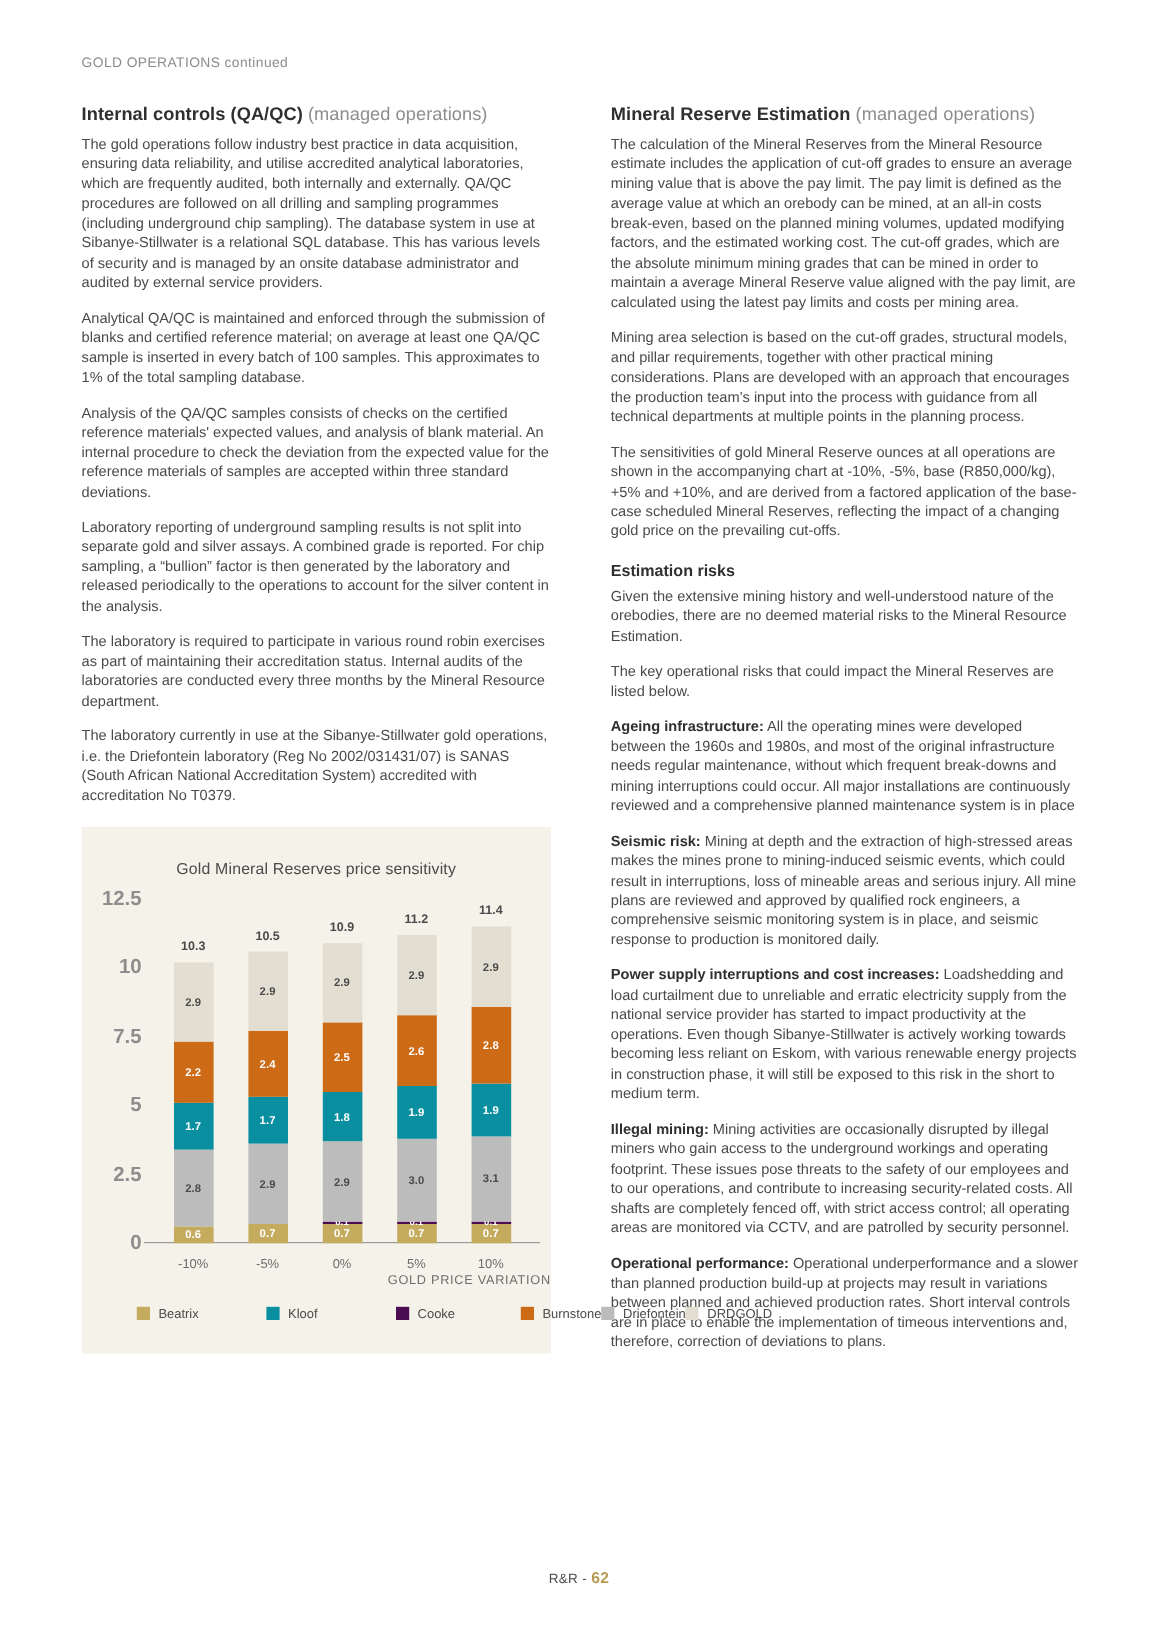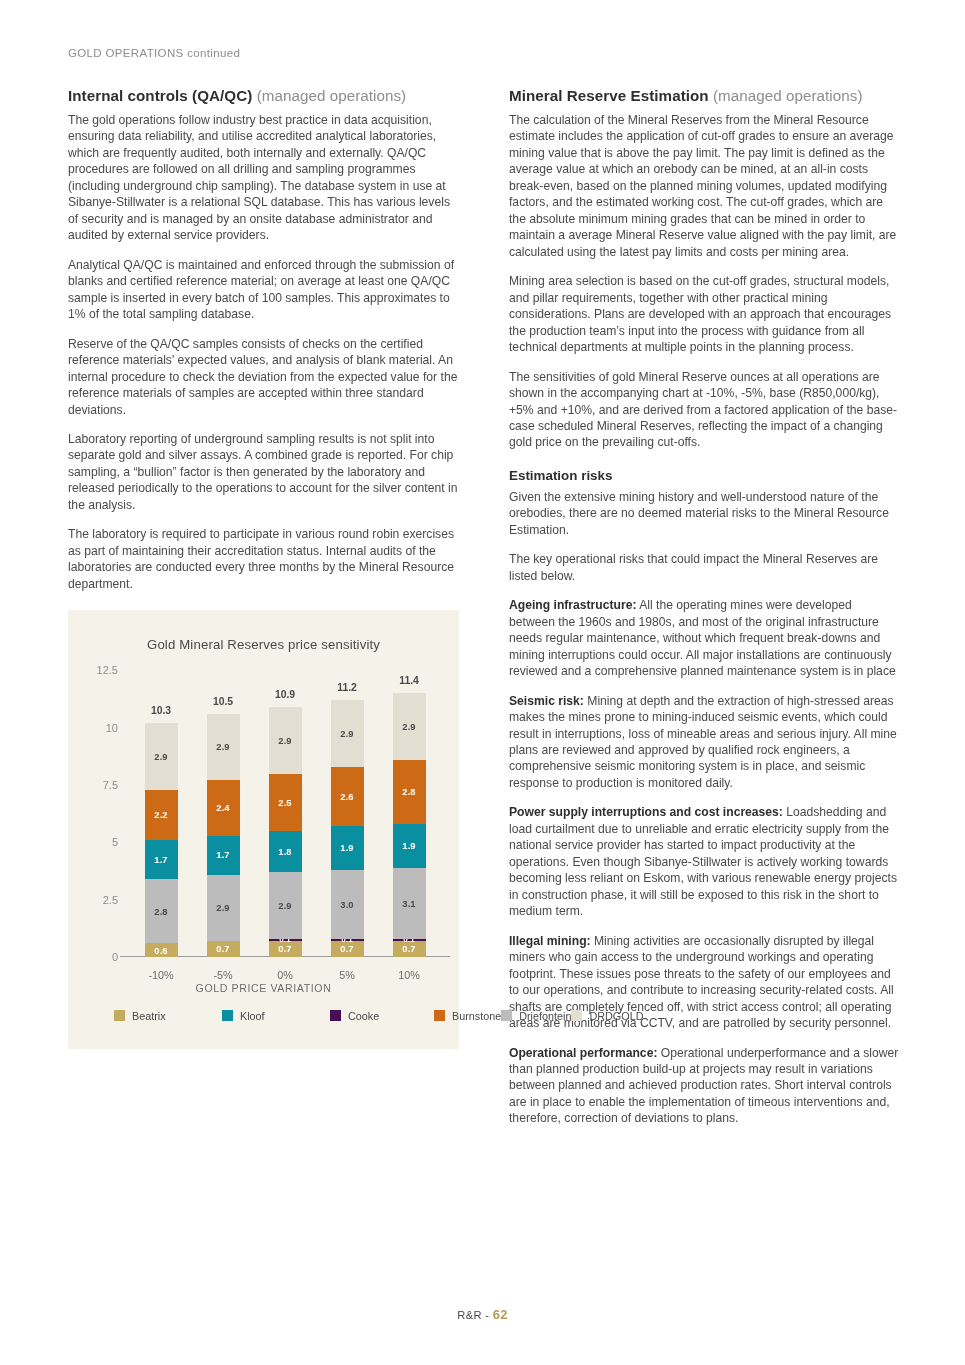--- a/index.html
+++ b/index.html
@@ -104,23 +104,24 @@
     white-space: nowrap;
     font-size: 9.6px;
     color: #6d6d6d;
     letter-spacing: 0.2px;
   }
   .y-tick {
     position: absolute;
     right: 100%;
     margin-right: 12px;
     transform: translateY(-50%);
-    font-size: 11px;
+    font-size: 17px;
     color: #8d8d8d;
     white-space: nowrap;
+    font-weight: bold;
   }
   .axis-line {
     position: absolute;
     left: -10px;
     right: -10px;
     bottom: 0;
     height: 1.5px;
     background: #9b9b9b;
   }
   .bars {
@@ -177,21 +178,21 @@
     width: 100%;
     text-align: center;
     margin-top: 12px;
     font-size: 10.8px;
     color: #6d6d6d;
   }
   .x-axis-title {
     position: absolute;
     left: 0;
     width: 100%;
-    text-align: center;
+    text-align: right;
     top: 372px;
     font-size: 10.6px;
     color: #6d6d6d;
     letter-spacing: 0.6px;
   }
   .legend {
     position: absolute;
     left: 46px;
     top: 396px;
     width: 320px;
@@ -239,23 +240,24 @@
   <div class="running-head">GOLD OPERATIONS continued</div>
 
   <div class="columns">
 
     <div class="col">
       <h2 class="section-head">
         <span>Internal controls (QA/QC) </span><span class="muted">(managed operations)</span>
       </h2>
       <p class="body-text">The gold operations follow industry best practice in data acquisition, ensuring data reliability, and utilise accredited analytical laboratories, which are frequently audited, both internally and externally. QA/QC procedures are followed on all drilling and sampling programmes (including underground chip sampling). The database system in use at Sibanye-Stillwater is a relational SQL database. This has various levels of security and is managed by an onsite database administrator and audited by external service providers.</p>
       <p class="body-text">Analytical QA/QC is maintained and enforced through the submission of blanks and certified reference material; on average at least one QA/QC sample is inserted in every batch of 100 samples. This approximates to 1% of the total sampling database.</p>
-      <p class="body-text">Reserve of the QA/QC samples consists of checks on the certified reference materials' expected values, and analysis of blank material. An internal procedure to check the deviation from the expected value for the reference materials of samples are accepted within three standard deviations.</p>
+      <p class="body-text">Analysis of the QA/QC samples consists of checks on the certified reference materials' expected values, and analysis of blank material. An internal procedure to check the deviation from the expected value for the reference materials of samples are accepted within three standard deviations.</p>
       <p class="body-text">Laboratory reporting of underground sampling results is not split into separate gold and silver assays. A combined grade is reported. For chip sampling, a “bullion” factor is then generated by the laboratory and released periodically to the operations to account for the silver content in the analysis.</p>
       <p class="body-text">The laboratory is required to participate in various round robin exercises as part of maintaining their accreditation status. Internal audits of the laboratories are conducted every three months by the Mineral Resource department.</p>
+      <p class="body-text">The laboratory currently in use at the Sibanye-Stillwater gold operations, i.e. the Driefontein  laboratory (Reg No 2002/031431/07) is SANAS (South African National Accreditation System) accredited with accreditation No T0379.</p>
 
       <div class="chart-panel">
         <div class="chart-title">Gold Mineral Reserves price sensitivity</div>
 
         <div class="plot">
           <div class="y-axis-title">Mineral Reserves (Moz)</div>
           <div id="y-ticks">
               <div class="y-tick" style="top: 100%;">0</div>
               <div class="y-tick" style="top: 80%;">2.5</div>
               <div class="y-tick" style="top: 60%;">5</div>

